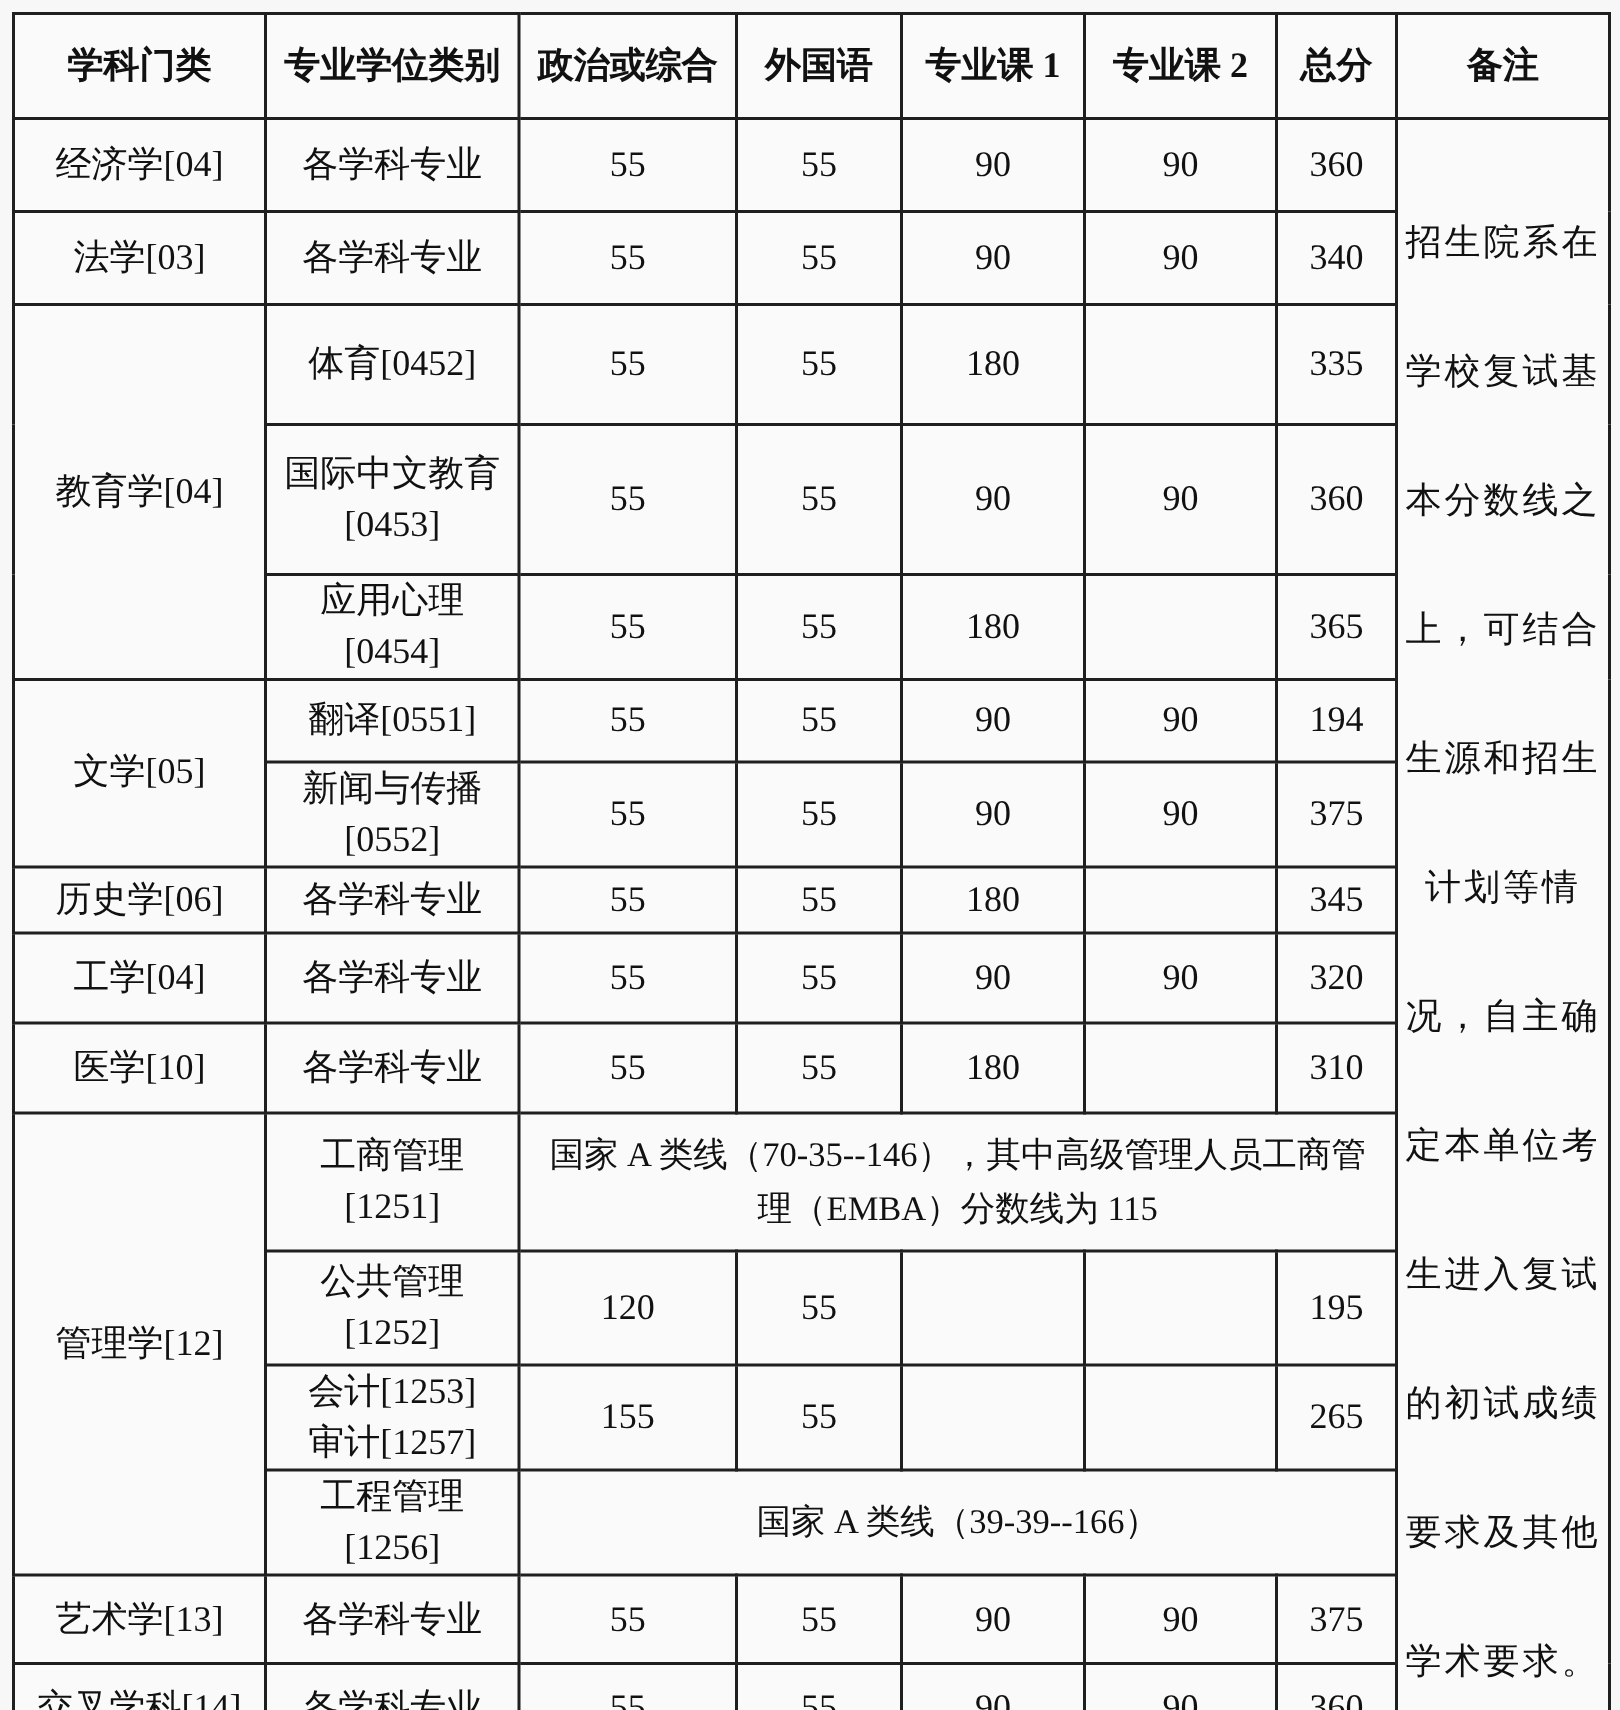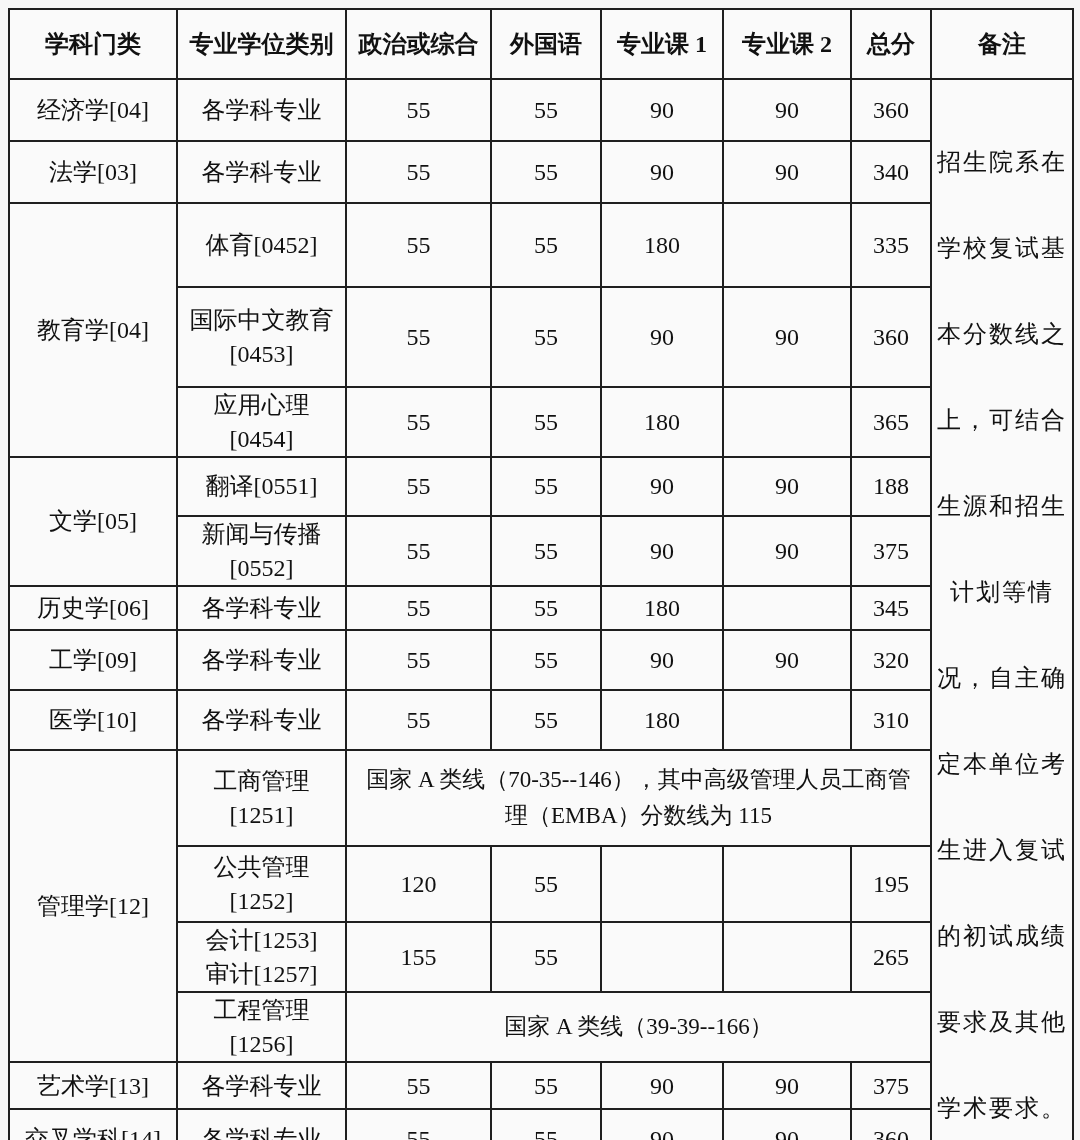--- a/index.html
+++ b/index.html
@@ -134,42 +134,42 @@
       <td></td>
       <td>365</td>
     </tr>
     <tr style="height:33px">
       <td rowspan="2">文学[05]</td>
       <td>翻译[0551]</td>
       <td>55</td>
       <td>55</td>
       <td>90</td>
       <td>90</td>
-      <td>188</td>
+      <td>194</td>
     </tr>
     <tr style="height:68px">
       <td>新闻与传播
 [0552]</td>
       <td>55</td>
       <td>55</td>
       <td>90</td>
       <td>90</td>
       <td>375</td>
     </tr>
     <tr style="height:44px">
       <td>历史学[06]</td>
       <td>各学科专业</td>
       <td>55</td>
       <td>55</td>
       <td>180</td>
       <td></td>
       <td>345</td>
     </tr>
     <tr style="height:60px">
-      <td>工学[09]</td>
+      <td>工学[04]</td>
       <td>各学科专业</td>
       <td>55</td>
       <td>55</td>
       <td>90</td>
       <td>90</td>
       <td>320</td>
     </tr>
     <tr style="height:60px">
       <td>医学[10]</td>
       <td>各学科专业</td>
@@ -202,21 +202,21 @@
       <td>55</td>
       <td></td>
       <td></td>
       <td>265</td>
     </tr>
     <tr style="height:69px">
       <td>工程管理
 [1256]</td>
       <td class="note-cell" colspan="5">国家 A 类线（39-39--166）</td>
     </tr>
-    <tr style="height:47px">
+    <tr style="height:59px">
       <td>艺术学[13]</td>
       <td>各学科专业</td>
       <td>55</td>
       <td>55</td>
       <td>90</td>
       <td>90</td>
       <td>375</td>
     </tr>
     <tr style="height:60px">
       <td>交叉学科[14]</td>

